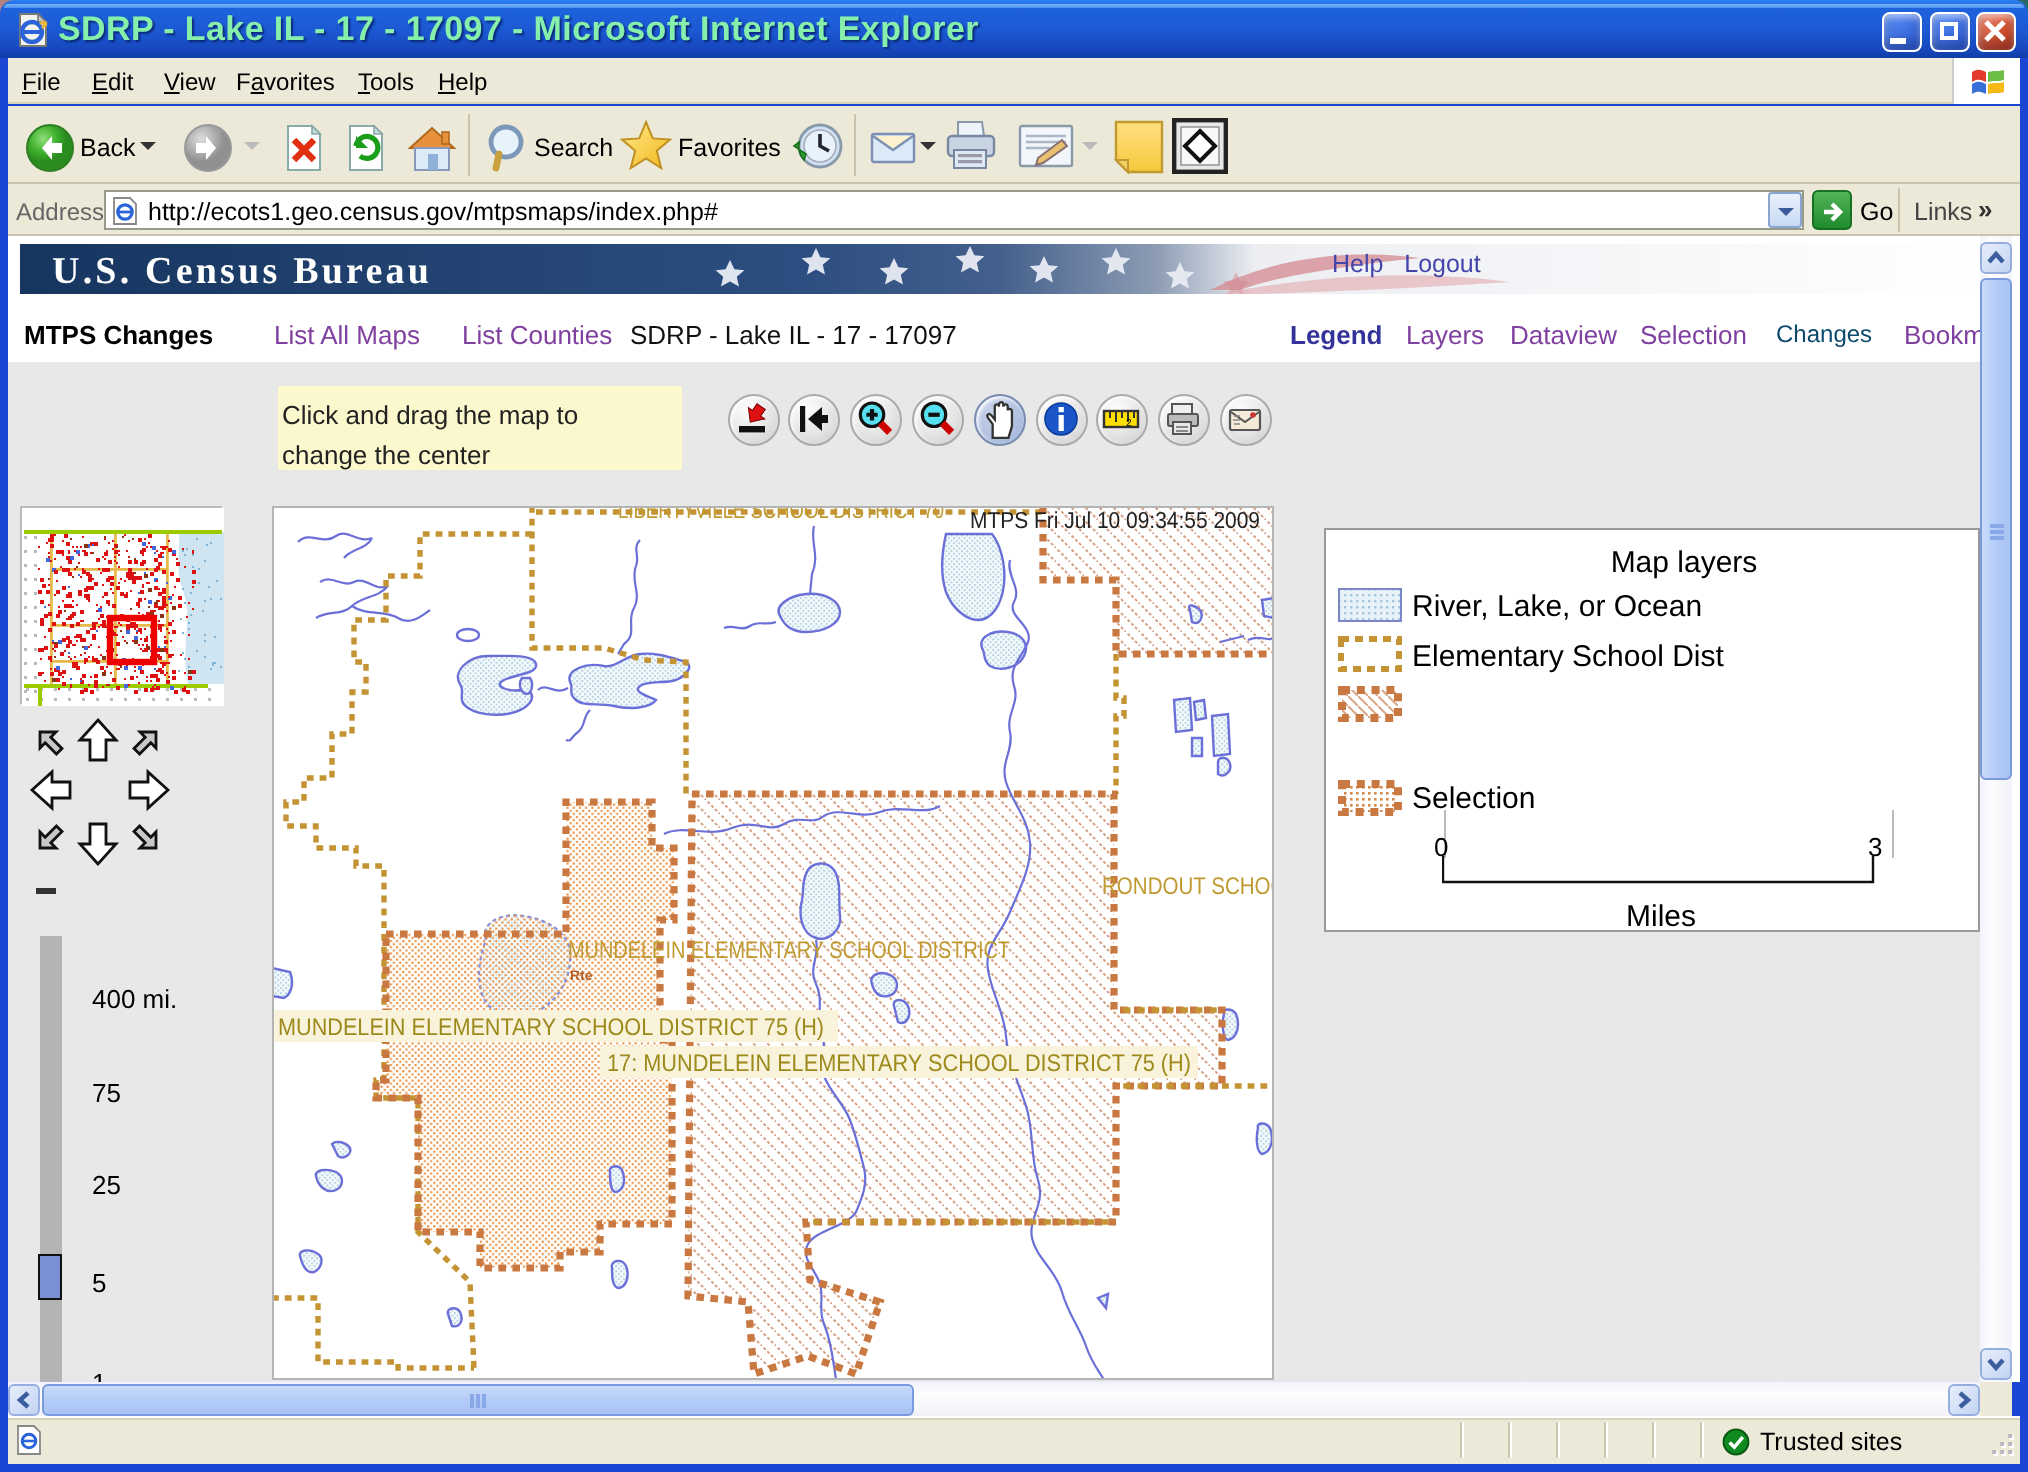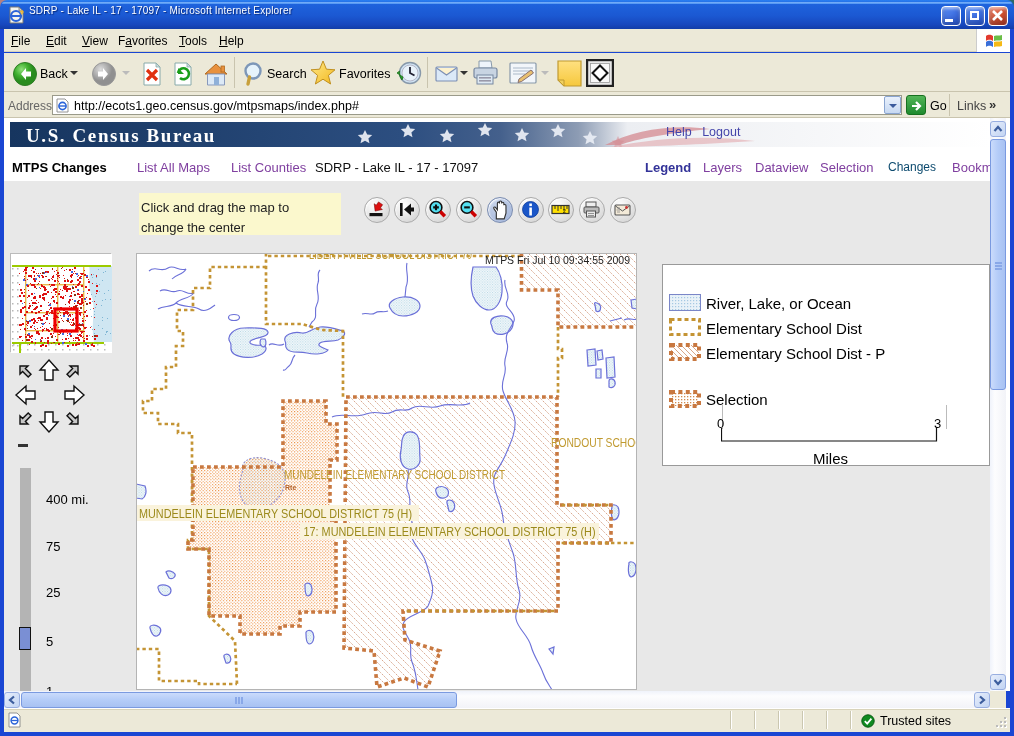--- a/index.html
+++ b/index.html
@@ -14,21 +14,21 @@
 background:linear-gradient(180deg,#2a80f2 0%,#1e63dd 14%,#1b58d2 55%,#1747bd 85%,#123da8 100%)">
 <div class="abs" style="left:2px;top:2px;width:1010px;height:2px;border-radius:6px 6px 0 0;background:linear-gradient(180deg,#7db2f7,#4c93f4)"></div>
 </div>
 <svg class="abs" style="left:8px;top:6px" width="17" height="18" viewBox="0 0 17 18">
 <path d="M2,1 L11,1 L15,5 L15,17 L2,17 Z" fill="#f4f4ee" stroke="#777" stroke-width="1"></path>
 <path d="M11,1 L11,5 L15,5 Z" fill="#ccc" stroke="#777" stroke-width="0.8"></path>
 <circle cx="8" cy="10" r="5" fill="none" stroke="#2b64d9" stroke-width="2.2"></circle>
 <path d="M3,10 L13,10" stroke="#2b64d9" stroke-width="2"></path>
 <path d="M12,6 C15,4 16,6 13,8" stroke="#e8b63c" stroke-width="1.6" fill="none"></path>
 </svg>
-<div class="abs" style="left:29px;top:5px;font-size:10px;font-weight:normal;color:#ffffff;
+<div class="abs" style="left:29px;top:5px;font-size:17px;font-weight:bold;color:#86efac;
 text-shadow:1px 1px 1px #0a2a7a;letter-spacing:.2px">SDRP - Lake IL - 17 - 17097 - Microsoft Internet Explorer</div>
 <div class="abs" style="left:941px;top:6px;width:20px;height:20px;border-radius:4px;border:1px solid #fff;background:linear-gradient(135deg,#5b8ef2,#2a5ad8);box-shadow:inset 0 -5px 6px rgba(0,0,30,.25),inset 0 2px 3px rgba(255,255,255,.5)">
     <div class="abs" style="left:3px;top:12px;width:8px;height:3px;background:#fff"></div>
   </div>
 <div class="abs" style="left:965px;top:6px;width:20px;height:20px;border-radius:4px;border:1px solid #fff;background:linear-gradient(135deg,#5b8ef2,#2a5ad8);box-shadow:inset 0 -5px 6px rgba(0,0,30,.25),inset 0 2px 3px rgba(255,255,255,.5)">
     <div class="abs" style="left:4px;top:4px;width:9px;height:9px;border:2px solid #fff"></div>
   </div>
 <div class="abs" style="left:988px;top:6px;width:20px;height:20px;border-radius:4px;border:1px solid #fff;background:linear-gradient(135deg,#ec8972,#d2502e 60%,#b93b1e);box-shadow:inset 0 -5px 6px rgba(0,0,30,.25),inset 0 2px 3px rgba(255,255,255,.5)"><svg width="18" height="18" viewBox="0 0 18 18">
       <path d="M4,4 L13,13 M13,4 L4,13" stroke="#fff" stroke-width="2.6"></path>
     </svg></div>
@@ -1073,20 +1073,21 @@
         <text x="148" y="226" fill="#c09a30" font-family="Liberation Sans, sans-serif" font-size="12px" lengthAdjust="spacingAndGlyphs" textLength="221">MUNDELEIN ELEMENTARY SCHOOL DISTRICT</text>
         <rect x="-2" y="252" width="285" height="16" fill="#faf3dc"></rect>
         <text x="3" y="264.5" fill="#9c8a1c" font-family="Liberation Sans, sans-serif" font-size="12px" lengthAdjust="spacingAndGlyphs" textLength="273">MUNDELEIN ELEMENTARY SCHOOL DISTRICT 75 (H)</text>
         <rect x="164" y="270" width="299" height="16" fill="#faf3dc"></rect>
         <text x="167.5" y="282.5" fill="#9c8a1c" font-family="Liberation Sans, sans-serif" font-size="12px" lengthAdjust="spacingAndGlyphs" textLength="292">17: MUNDELEIN ELEMENTARY SCHOOL DISTRICT 75 (H)</text>
         <text x="149" y="237" fill="#b5622a" font-family="Liberation Sans, sans-serif" font-size="7px" font-weight="bold">Rte</text>
         <rect x="0.5" y="0.5" width="500" height="436" fill="none" stroke="#b4b4b4" stroke-width="1"></rect>
       </svg>
     </div>
     <div class="abs" style="left:658px;top:146px;width:328px;height:202px;background:#fff;border:1px solid #999"></div>
+    <div class="abs" style="left:674px;top:155px;width:328px;text-align:center;font-size:15px;color:#000">Map layers</div>
     <svg class="abs" style="left:665px;top:176px" width="32" height="17" viewBox="0 0 32 17">
 <defs>
         <pattern id="lw" width="3" height="3" patternUnits="userSpaceOnUse">
           <rect width="3" height="3" fill="#e9f2f8"></rect>
           <rect width="1.2" height="1.2" fill="#a5c8e2"></rect>
         </pattern>
       </defs>
 <rect x="0.5" y="0.5" width="31" height="16" fill="url(#lw)" stroke="#7a86c8" stroke-width="1"></rect>
     </svg>
     <div class="abs" style="left:702px;top:177px;font-size:15px">River, Lake, or Ocean</div>
@@ -1096,21 +1097,20 @@
     <div class="abs" style="left:702px;top:202px;font-size:15px">Elementary School Dist</div>
     <svg class="abs" style="left:665px;top:225px" width="32" height="18" viewBox="0 0 32 18">
 <defs>
         <pattern id="lh" width="5" height="5" patternUnits="userSpaceOnUse">
           <line x1="-1" y1="-1" x2="6" y2="6" stroke="#d9a687" stroke-width="1"></line>
         </pattern>
       </defs>
 <rect x="2" y="2" width="28" height="14" fill="url(#lh)"></rect>
 <rect x="2" y="2" width="28" height="14" fill="none" stroke="#c87840" stroke-width="4" stroke-dasharray="4 3.4"></rect>
     </svg>
-    <div class="abs" style="left:702px;top:226.5px;font-size:15px">Elementary School Dist - P</div>
     <svg class="abs" style="left:665px;top:272px" width="32" height="18" viewBox="0 0 32 18">
 <defs>
         <pattern id="ls" width="3" height="3" patternUnits="userSpaceOnUse">
           <rect width="1.3" height="1.3" fill="#d28a4c"></rect>
         </pattern>
       </defs>
 <rect x="2" y="2" width="28" height="14" fill="url(#ls)"></rect>
 <rect x="2" y="2" width="28" height="14" fill="none" stroke="#c87840" stroke-width="4" stroke-dasharray="4 3.4"></rect>
     </svg>
     <div class="abs" style="left:702px;top:273px;font-size:15px">Selection</div>

